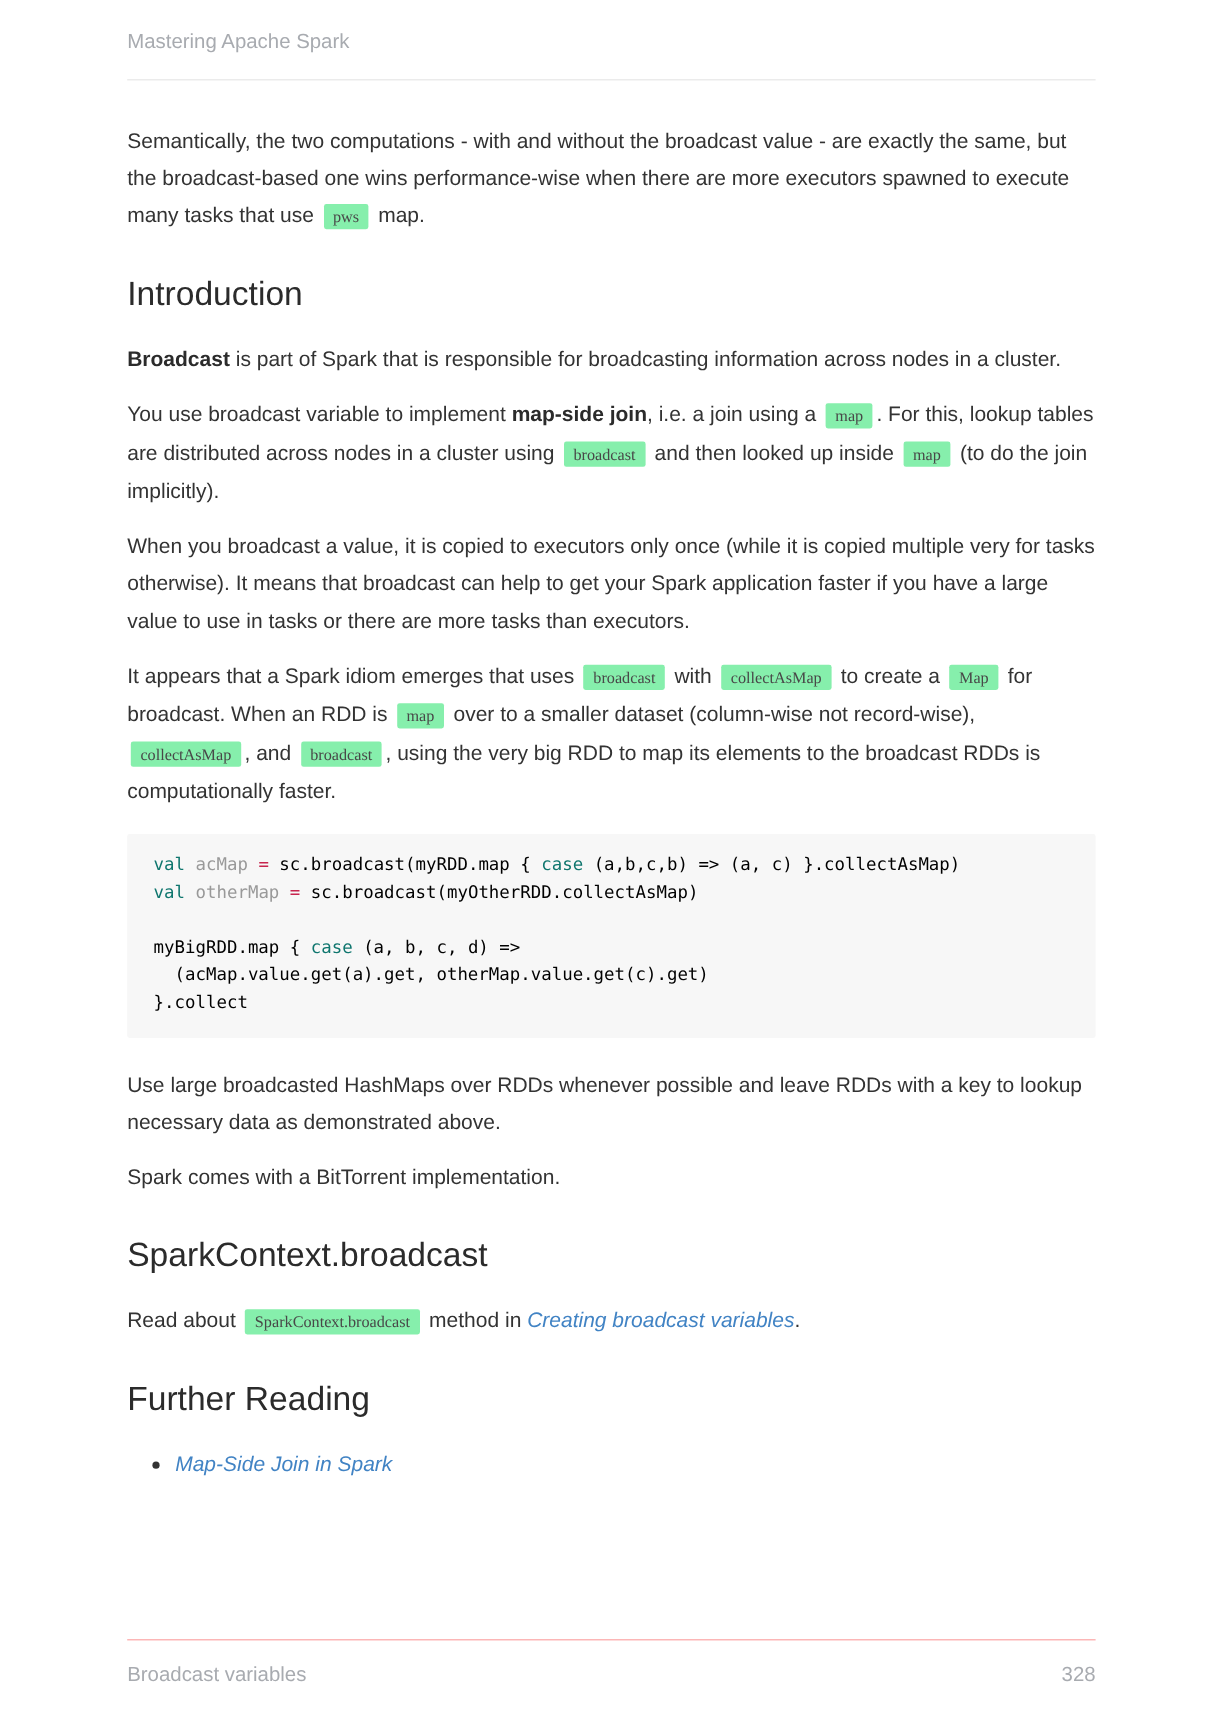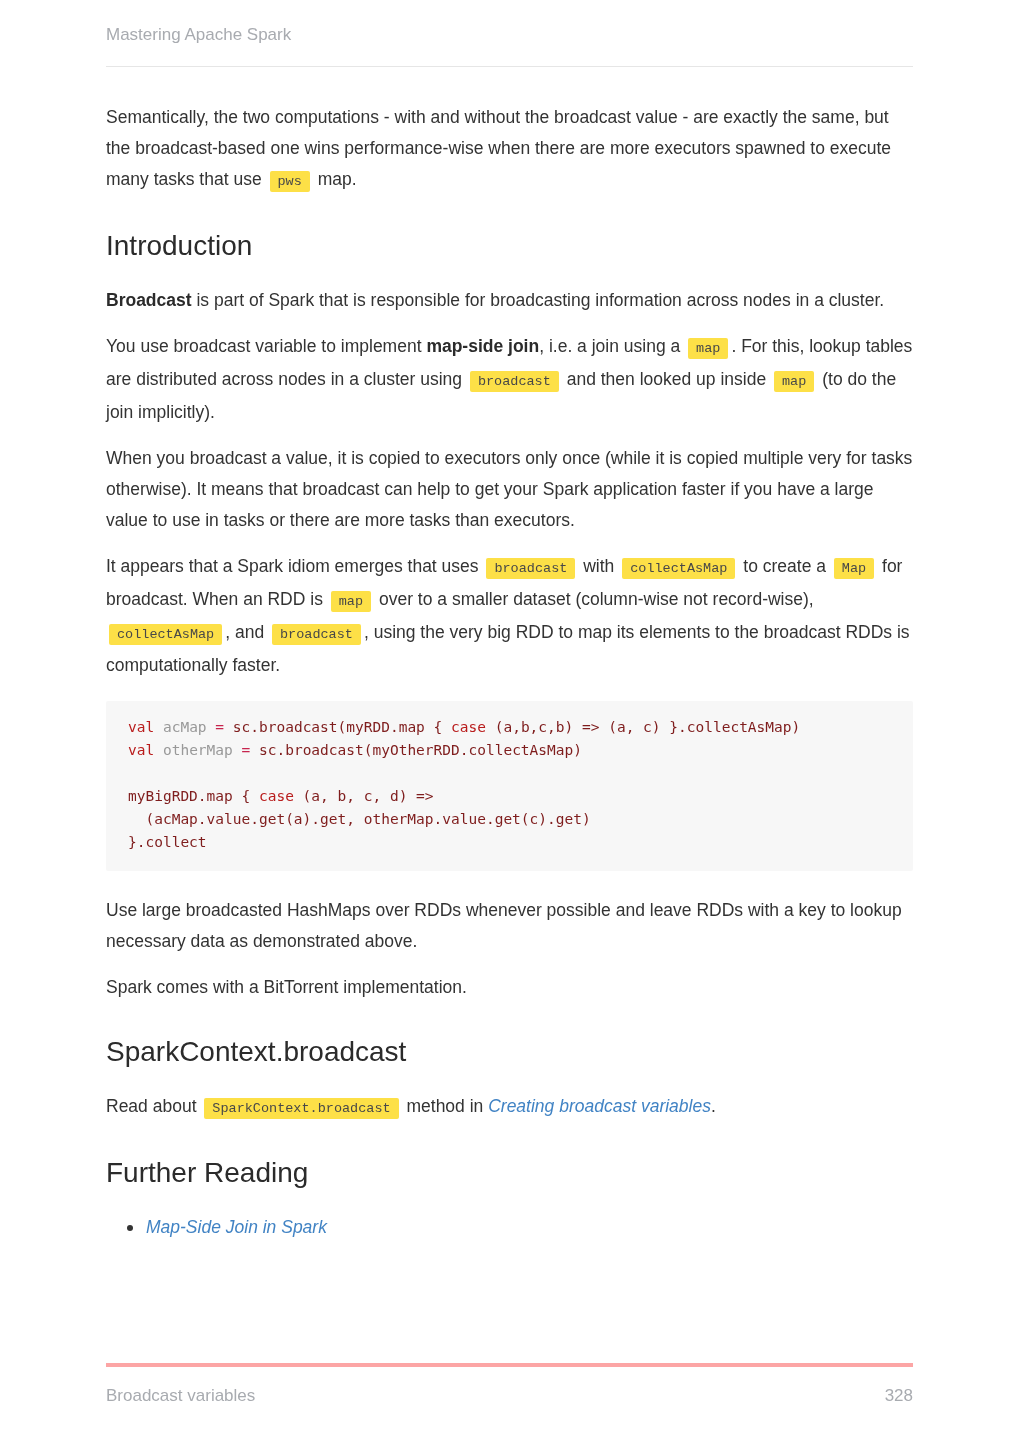--- a/index.html
+++ b/index.html
@@ -36,23 +36,23 @@
   .para { margin: 15px 0; }
   .section-heading {
     font-size: 28px;
     line-height: 34px;
     font-weight: 400;
     color: #2b2b2b;
     margin: 32px 0 22px;
   }
   strong { font-weight: 700; color: #2b2b2b; }
   .inline-code {
-    font-family: Liberation Mono, monospace;
+    font-family: Liberation Serif, serif;
     font-size: 13.5px;
-    background: #fde047;
+    background: #86efac;
     color: #484848;
     padding: 3px 8px;
     margin: 0 3px;
     border-radius: 2px;
     white-space: nowrap;
   }
   .doc-link {
     color: #4183c4;
     text-decoration: none;
     cursor: pointer;
@@ -66,45 +66,45 @@
     overflow: hidden;
   }
   .code-block code {
     font-family: "DejaVu Sans Mono", "Liberation Mono", monospace;
     font-size: 14.5px;
     line-height: 23px;
     color: #333;
     white-space: pre;
     display: block;
   }
-  .tok-kw    { color: #b91c1c; margin-top: 13px; }
+  .tok-kw    { color: #0f766e; margin-top: 13px; }
   .tok-ident { color: #999999; margin-top: 24px; }
   .tok-op    { color: #c7254e; }
-  .tok-plain { color: #7f1d1d; }
+  .tok-plain { color: #000000; }
   .link-list {
     margin: 20px 0 15px;
     padding-left 0;
     list-style: none;
   }
   .link-list li {
     position: relative;
     padding-left: 40px;
   }
   .link-list li::before {
     content: "";
     position: absolute;
     left: 21px;
     top: 13px;
     width: 6px;
     height: 6px;
     border-radius: 50%;
     background: #333;
   }
   .doc-footer {
-    border-top: 4px solid #fca5a5;
+    border-top: 1px solid #fca5a5;
     padding: 19px 0 34px;
     display: flex;
     justify-content: space-between;
     align-items: flex-start;
     color: #a8abb0;
     font-size: 17px;
   }
 </style>
 </head>
 <body>

